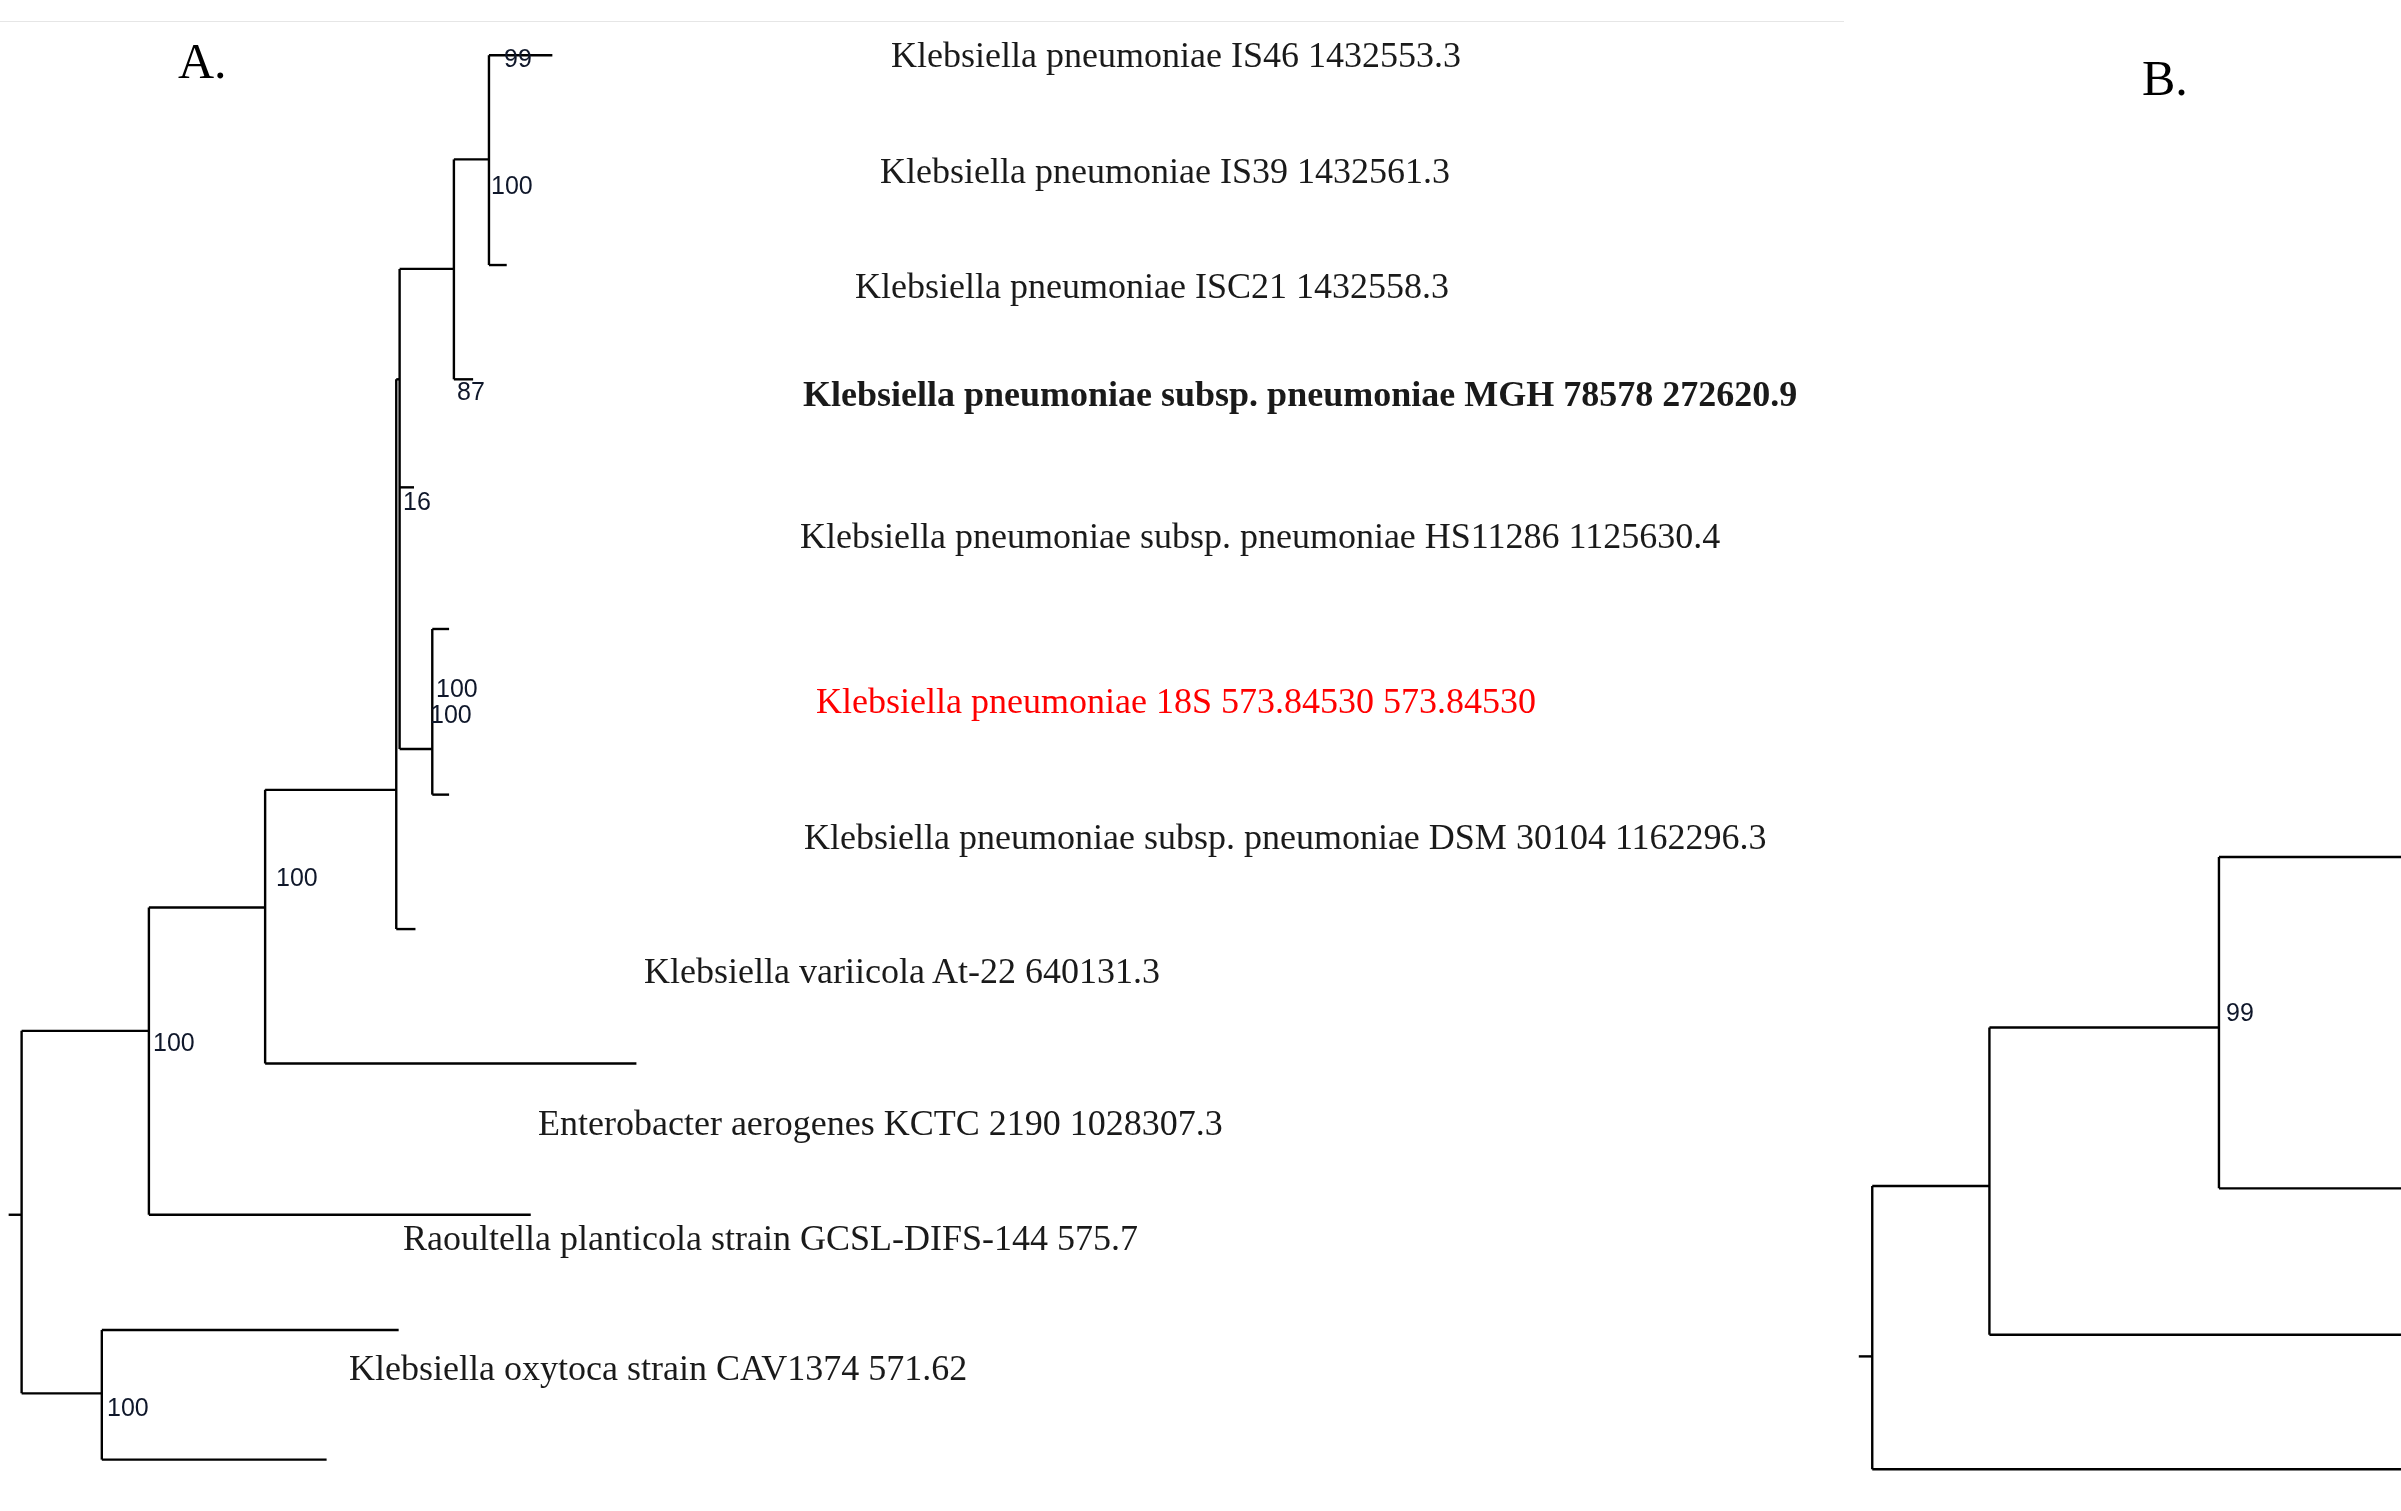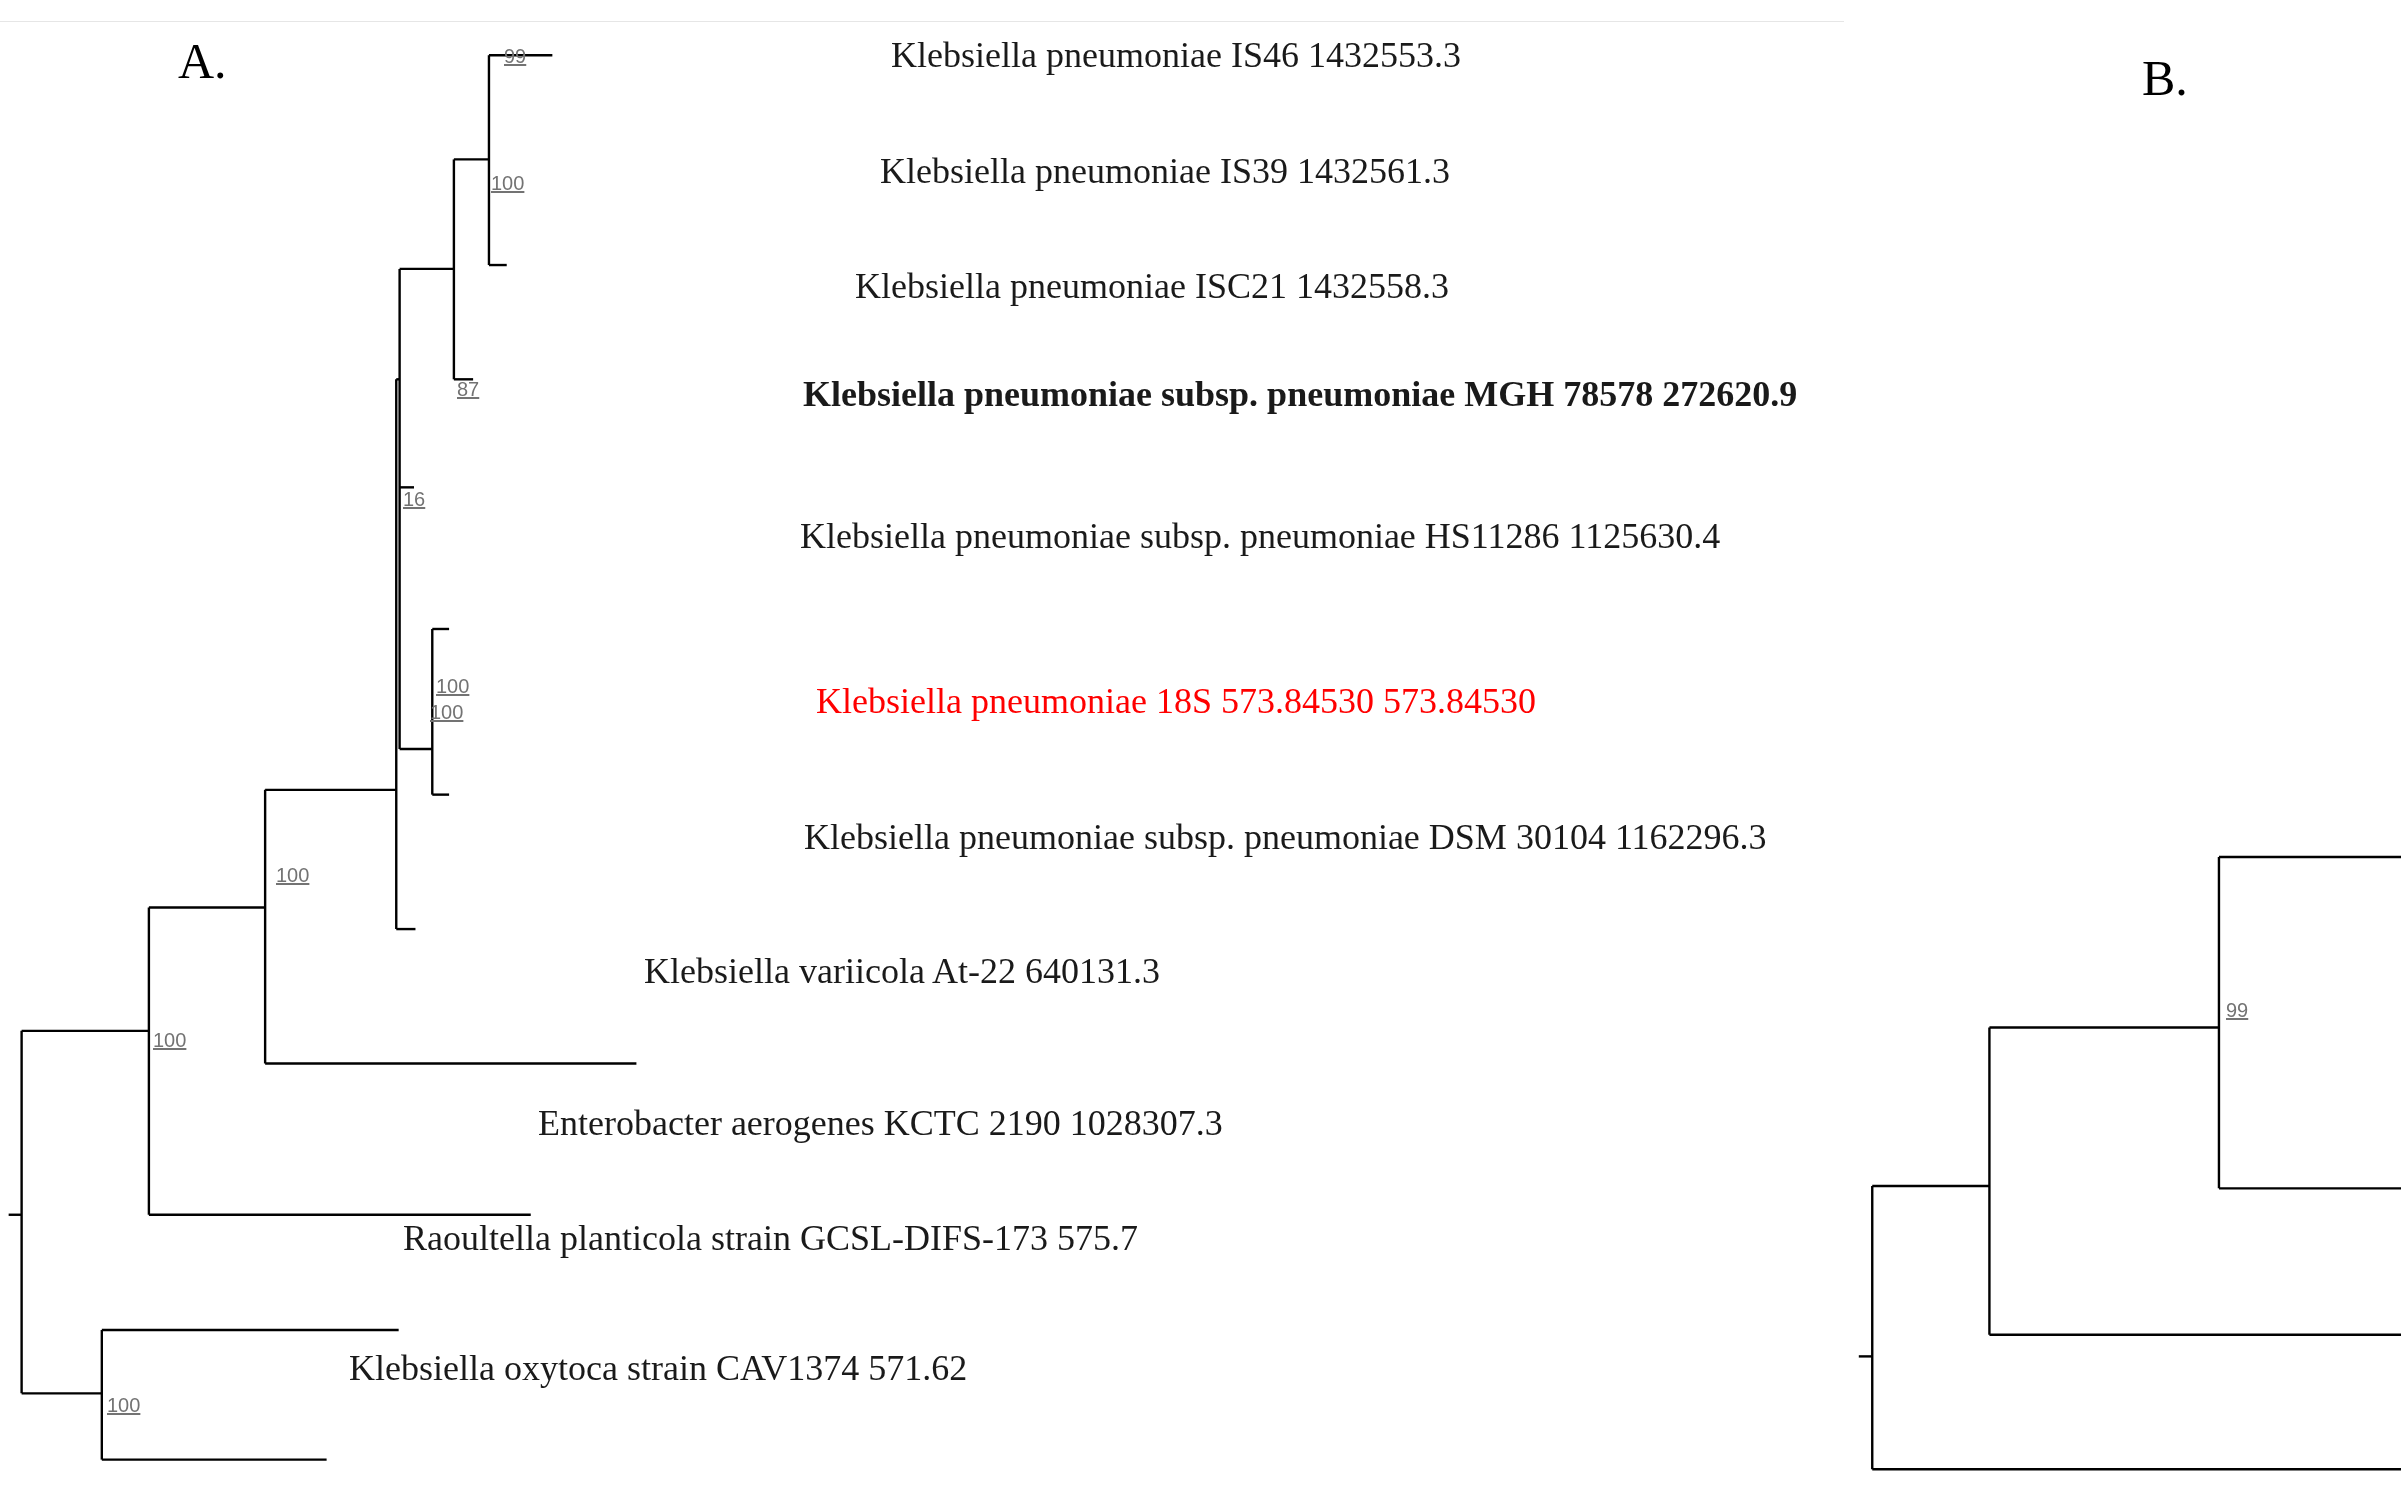--- a/index.html
+++ b/index.html
@@ -65,25 +65,24 @@
     color: #1a1a1a;
     white-space: nowrap;
     line-height: 1;
   }
   .taxon-label.highlight {
     color: #ff0000;
   }
   .support-label {
     position: absolute;
     font-family: "Liberation Sans", "DejaVu Sans", sans-serif;
-    font-size: 20px;
-    color: #737373;
+    font-size: 25px;
+    color: #0f172a;
     white-space: nowrap;
     line-height: 1;
-    text-decoration: underline;
   }
 </style>
 </head>
 <body>
 
 <div id="figure">
 
   <div class="top-rule"></div>
 
   <div class="panel" id="panel-a">
@@ -151,21 +150,21 @@
     <div>
       <div class="taxon-label" style="left:891px; top:37px;">Klebsiella pneumoniae IS46 1432553.3</div>
       <div class="taxon-label" style="left:880px; top:153px;text-align:right;">Klebsiella pneumoniae IS39 1432561.3</div>
       <div class="taxon-label" style="left:855px; top:268px;">Klebsiella pneumoniae ISC21 1432558.3</div>
       <div class="taxon-label" style="left:803px; top:376px;font-weight:bold;">Klebsiella pneumoniae subsp. pneumoniae MGH 78578 272620.9</div>
       <div class="taxon-label" style="left:800px; top:518px;">Klebsiella pneumoniae subsp. pneumoniae HS11286 1125630.4</div>
       <div class="taxon-label highlight" style="left:816px; top:683px;">Klebsiella pneumoniae 18S 573.84530 573.84530</div>
       <div class="taxon-label" style="left:804px; top:819px;">Klebsiella pneumoniae subsp. pneumoniae DSM 30104 1162296.3</div>
       <div class="taxon-label" style="left:644px; top:953px;">Klebsiella variicola At-22 640131.3</div>
       <div class="taxon-label" style="left:538px; top:1105px;">Enterobacter aerogenes KCTC 2190 1028307.3</div>
-      <div class="taxon-label" style="left:403px; top:1220px;">Raoultella planticola strain GCSL-DIFS-173 575.7</div>
+      <div class="taxon-label" style="left:403px; top:1220px;">Raoultella planticola strain GCSL-DIFS-144 575.7</div>
       <div class="taxon-label" style="left:331px; top:1350px;margin-left:18px;">Klebsiella oxytoca strain CAV1374 571.62</div>
     </div>
 
     <div>
       <div class="support-label" style="left:504px; top:46px;">99</div>
       <div class="support-label" style="left:491px; top:173px;">100</div>
       <div class="support-label" style="left:457px; top:379px;">87</div>
       <div class="support-label" style="left:403px; top:489px;">16</div>
       <div class="support-label" style="left:436px; top:676px;">100</div>
       <div class="support-label" style="left:430px; top:702px;">100</div>

